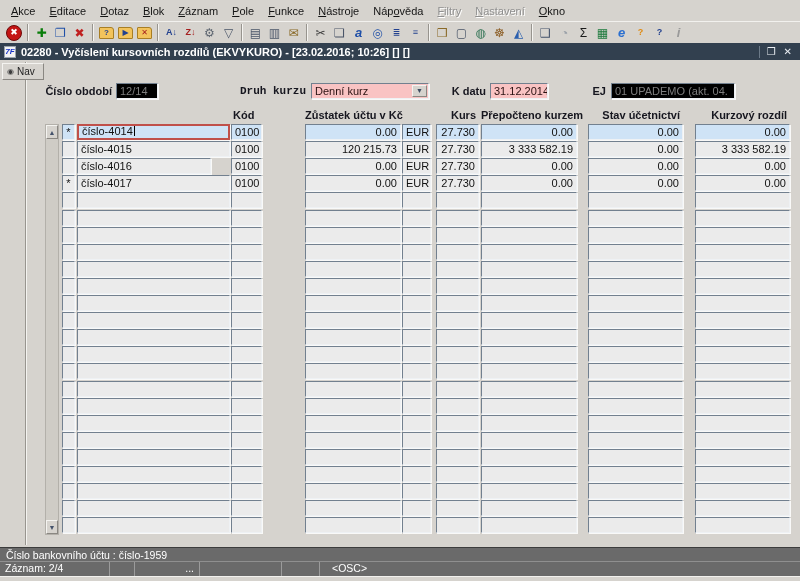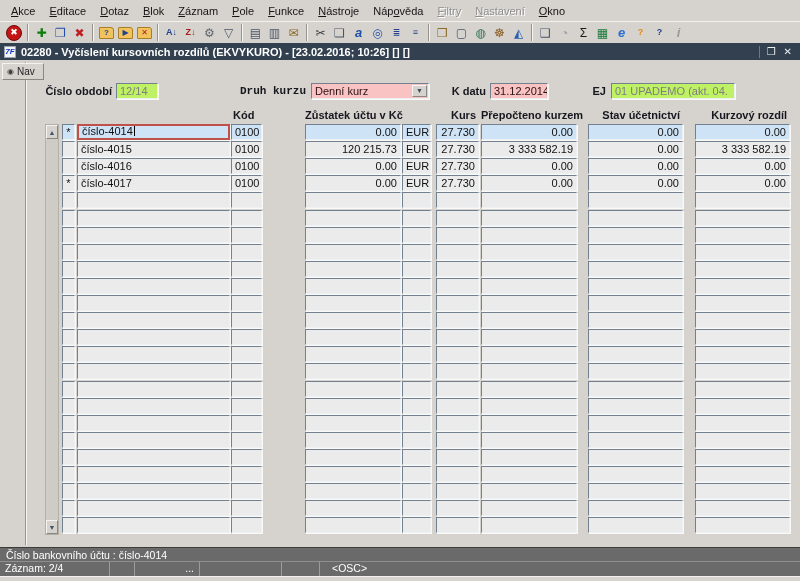--- a/index.html
+++ b/index.html
@@ -30,21 +30,21 @@
 
   
   #content { position:absolute; left:0; top:60px; width:800px; height:487px; background:#d6d3ce; }
   #leftrail { position:absolute; left:25px; top:2px; width:2px; height:483px; border-left:1px solid #98958f; border-right:1px solid #f4f3f0; }
   #navtab { position:absolute; left:2px; top:3px; width:42px; height:17px; background:#d6d3ce; border:1px solid; border-color:#f4f3f0 #8a8782 #8a8782 #f4f3f0; display:flex; align-items:center; gap:3px; padding:0 4px; font-size:10px; color:#222; }
   #navtab .dot { font-size:8px; color:#3c3c3c; line-height:1; }
 
   .lbl { position:absolute; font-weight:bold; color:#16161f; height:14px; line-height:14px; white-space:nowrap; }
   .lbl.r { text-align:right; }
 
-  .fld { position:absolute; height:16px; line-height:14px; background:#bef264; border:1px solid; border-color:#72808f #eef1f4 #eef1f4 #72808f; box-shadow:1px 1px 0 rgba(255,255,255,.85); padding:0 3px; color:#1a1a1a; white-space:nowrap; overflow:hidden; }
+  .fld { position:absolute; height:16px; line-height:14px; background:#000000; border:1px solid; border-color:#72808f #eef1f4 #eef1f4 #72808f; box-shadow:1px 1px 0 rgba(255,255,255,.85); padding:0 3px; color:#1a1a1a; white-space:nowrap; overflow:hidden; }
   .fld.gray { color:#7e7e7e; }
   .fld.pink { background:#f9c3c3; color:#2a1212; }
 
   #combo-arrow { position:absolute; right:1px; top:1px; width:15px; height:12px; background:#d6d3ce; border:1px solid; border-color:#f4f3f0 #8a8782 #8a8782 #f4f3f0; font-size:7px; color:#3e4c61; display:flex; align-items:center; justify-content:center; }
 
   
   .hdr { position:absolute; top:108px; height:14px; line-height:14px; font-weight:bold; color:#16161f; white-space:nowrap; }
   .hdr.r { text-align:right; padding-right:3px; }
 
   .cell { position:absolute; height:16px; line-height:14px; background:#ebebeb; border:1px solid; border-color:#72808f #eef1f4 #eef1f4 #72808f; box-shadow:1px 1px 0 rgba(255,255,255,.85); padding:0 3px; color:#111; white-space:nowrap; overflow:hidden; }
@@ -182,21 +182,21 @@
       <div class="cell ctr" style="left: 62px; top: 81px; width: 13px;"></div>
       <div class="cell " style="left: 77px; top: 81px; width: 153px;">číslo-4015</div>
       <div class="cell " style="left: 231px; top: 81px; width: 31px;">0100</div>
       <div class="cell num" style="left: 305px; top: 81px; width: 96px;">120 215.73</div>
       <div class="cell " style="left: 402px; top: 81px; width: 29px;">EUR</div>
       <div class="cell num" style="left: 436px; top: 81px; width: 43px;">27.730</div>
       <div class="cell num" style="left: 481px; top: 81px; width: 96px;">3 333 582.19</div>
       <div class="cell num" style="left: 588px; top: 81px; width: 95px;">0.00</div>
       <div class="cell num" style="left: 695px; top: 81px; width: 95px;">3 333 582.19</div>
       <div class="cell ctr" style="left: 62px; top: 98px; width: 13px;"></div>
-      <div class="cell " style="left: 77px; top: 98px; width: 179px;">číslo-4016</div>
+      <div class="cell " style="left: 77px; top: 98px; width: 134px;">číslo-4016</div>
       <div class="cell " style="left: 231px; top: 98px; width: 31px;">0100</div>
       <div class="cell num" style="left: 305px; top: 98px; width: 96px;">0.00</div>
       <div class="cell " style="left: 402px; top: 98px; width: 29px;">EUR</div>
       <div class="cell num" style="left: 436px; top: 98px; width: 43px;">27.730</div>
       <div class="cell num" style="left: 481px; top: 98px; width: 96px;">0.00</div>
       <div class="cell num" style="left: 588px; top: 98px; width: 95px;">0.00</div>
       <div class="cell num" style="left: 695px; top: 98px; width: 95px;">0.00</div>
       <div class="cell ctr" style="left: 62px; top: 115px; width: 13px;">*</div>
       <div class="cell " style="left: 77px; top: 115px; width: 153px;">číslo-4017</div>
       <div class="cell " style="left: 231px; top: 115px; width: 31px;">0100</div>
@@ -382,21 +382,21 @@
       <div class="cell " style="left: 231px; top: 457px; width: 31px;"></div>
       <div class="cell num" style="left: 305px; top: 457px; width: 96px;"></div>
       <div class="cell " style="left: 402px; top: 457px; width: 29px;"></div>
       <div class="cell num" style="left: 436px; top: 457px; width: 43px;"></div>
       <div class="cell num" style="left: 481px; top: 457px; width: 96px;"></div>
       <div class="cell num" style="left: 588px; top: 457px; width: 95px;"></div>
       <div class="cell num" style="left: 695px; top: 457px; width: 95px;"></div>
     </div>
 </div>
 
-<div id="status1">Číslo bankovního účtu : číslo-4014</div>
+<div id="status1">Číslo bankovního účtu : číslo-1959</div>
 <div id="status2">
     <div class="seg" style="width: 110px;">Záznam: 2/4</div>
     <div class="seg" style="width: 25px;"></div>
     <div class="seg r" style="width: 65px;">...</div>
     <div class="seg" style="width: 82px;"></div>
     <div class="seg" style="width: 38px;"></div>
     <div class="seg" style="flex: 1 1 0%; border-right: none; padding-left: 12px;">&lt;OSC&gt;</div>
   </div>
 <div id="status-bottom"></div>
 

